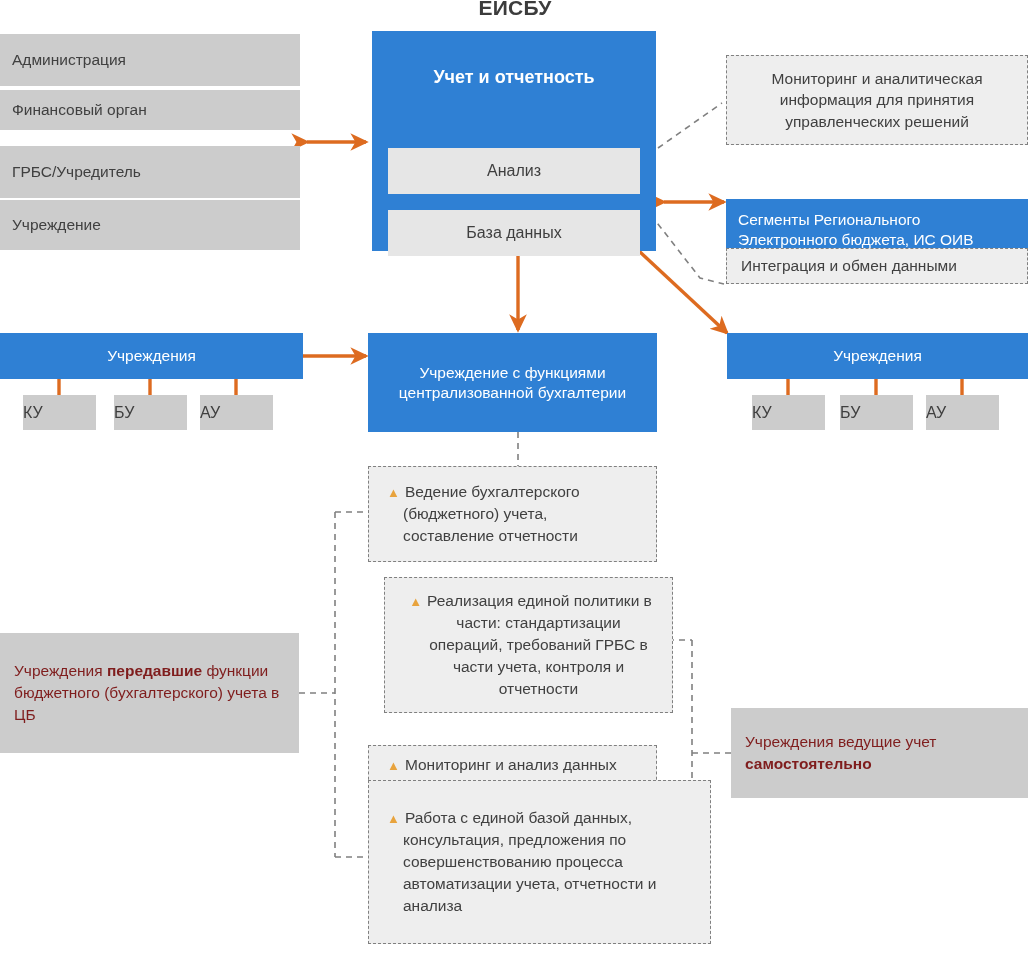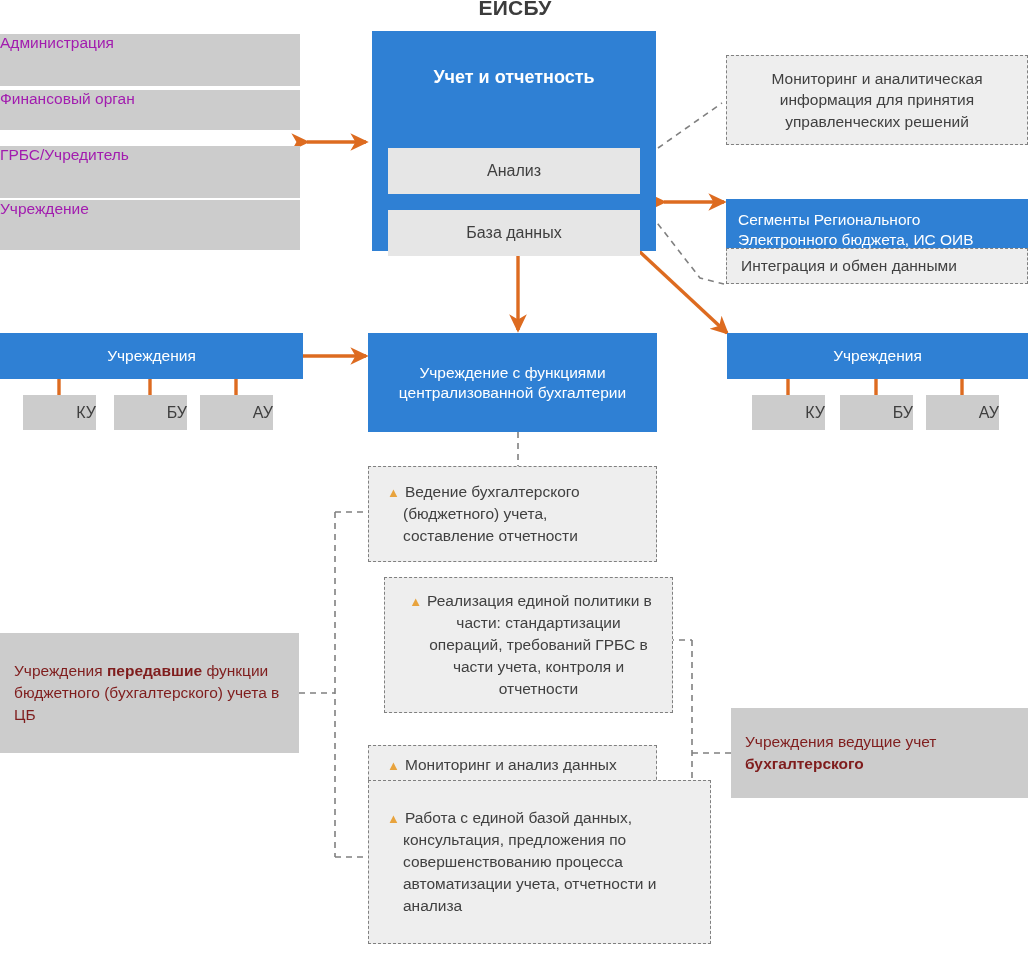--- a/index.html
+++ b/index.html
@@ -22,22 +22,24 @@
     text-align:center;
     font-size:21px;
     font-weight:bold;
     color:#3c3c3c;
     letter-spacing:.2px;
   }
 
   
   .gray-box{
     background:#cccccc;
-    color:#a21caf;
-    display:flex;
+    color:#404040;
+    display:flex;
+    align-items:center;
+    padding-left:12px;
     font-size:15.5px;
   }
   .blue-box{
     background:#2f80d4;
     color:#ffffff;
     display:flex;
     align-items:center;
     justify-content:center;
     text-align:center;
     font-size:15.5px;
@@ -77,21 +79,21 @@
     color:#e8a33d;
     font-size:13px;
     margin-right:5px;
     line-height:1;
   }
   .small-chip{
     background:#cccccc;
     color:#3f3f3f;
     display:flex;
     align-items:center;
-    justify-content:flex-end;
+    justify-content:flex-start;
     font-size:16px;
   }
   .caption-box{
     background:#cccccc;
     color:#7f1d1d;
     font-size:15.5px;
     line-height:1.42;
     padding:12px 14px;
     display:flex;
     align-items:center;
@@ -265,16 +267,16 @@
     <span class="bul-wrap">
       <span class="tri">▲</span><span>Работа с единой базой данных, консультация, предложения по совершенствованию процесса автоматизации учета, отчетности и анализа</span>
     </span>
   </div>
 
   <div class="abs caption-box" style="left:0;top:633px;width:299px;height:120px;">
     <span><span>Учреждения </span><b>передавшие</b><span> функции бюджетного (бухгалтерского) учета в ЦБ</span></span>
   </div>
 
   <div class="abs caption-box" style="left:731px;top:708px;width:297px;height:90px;">
-    <span><span>Учреждения ведущие учет</span><br><b>бухгалтерского</b></span>
+    <span><span>Учреждения ведущие учет</span><br><b>самостоятельно</b></span>
   </div>
 
 </div>
 
 </body></html>

